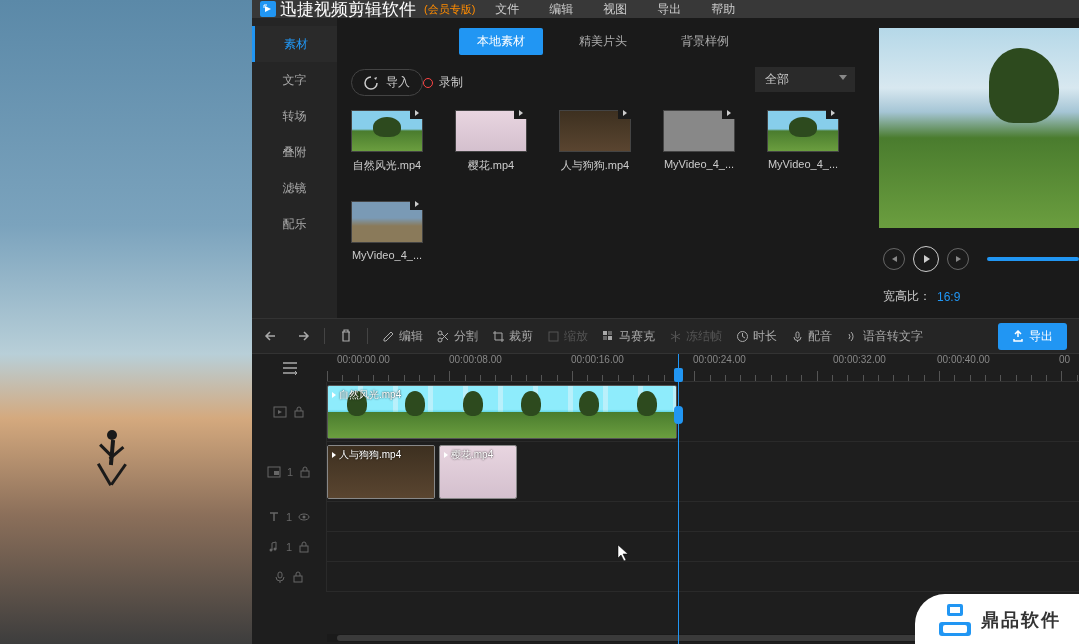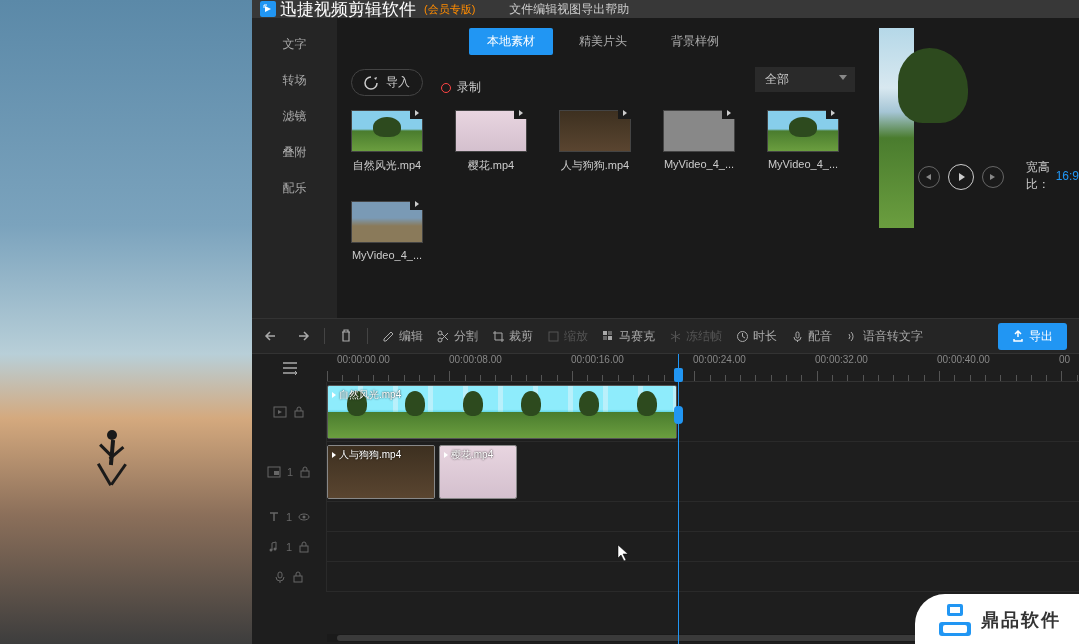--- a/index.html
+++ b/index.html
@@ -10,50 +10,50 @@
 .runner-body { width: 4px; height: 25px; background: #1a1a1a; position: absolute; left: 25px; top: 10px; transform: rotate(5deg); }
 .runner-arm1 { width: 3px; height: 18px; background: #1a1a1a; position: absolute; left: 20px; top: 12px; transform: rotate(-45deg); }
 .runner-arm2 { width: 3px; height: 18px; background: #1a1a1a; position: absolute; left: 30px; top: 14px; transform: rotate(50deg); }
 .runner-leg1 { width: 3px; height: 25px; background: #1a1a1a; position: absolute; left: 18px; top: 32px; transform: rotate(-30deg); }
 .runner-leg2 { width: 3px; height: 25px; background: #1a1a1a; position: absolute; left: 32px; top: 32px; transform: rotate(35deg); }
 .app { position: absolute; left: 252px; top: 0; right: 0; bottom: 0; background: #1e1e1e; display: flex; flex-direction: column; }
 .menubar { height: 18px; background: #383838; display: flex; align-items: center; padding: 0 8px; gap: 4px; }
 .app-icon { width: 16px; height: 16px; background: #2196f3; border-radius: 2px; display: flex; align-items: center; justify-content: center; font-size: 10px; color: white; }
 .app-title { font-size: 17px; color: #fff; margin-right: 4px; }
 .app-version { font-size: 11px; color: #ff8c00; }
-.menu-items { display: flex; margin-left: 30px; }
+.menu-items { display: flex; gap: 30px; margin-left: 16px; }
 .menu-item { font-size: 12px; color: #ccc; cursor: pointer; }
 .upper { display: flex; height: 300px; }
 .sidebar { width: 85px; background: #252525; padding-top: 8px; }
 .sidebar-item { height: 36px; display: flex; align-items: center; justify-content: center; font-size: 12px; color: #aaa; cursor: pointer; }
 .sidebar-item.active { color: #2196f3; border-left: 3px solid #2196f3; background: #2a2a2a; }
 .media-panel { flex: 1; background: #1a1a1a; padding: 10px 14px; }
-.sub-tabs { display: flex; justify-content: center; gap: 8px; margin-bottom: 14px; }
+.sub-tabs { display: flex; justify-content: center; gap: 18px; margin-bottom: 14px; }
 .sub-tab { padding: 5px 18px; font-size: 12px; color: #aaa; cursor: pointer; }
 .sub-tab.active { background: #2196f3; color: #fff; border-radius: 2px; }
-.media-toolbar { display: flex; align-items: flex-end; gap: 18px; position: relative; margin-bottom: 14px; }
+.media-toolbar { display: flex; align-items: center; position: relative; margin-bottom: 14px; }
 .import-btn { display: flex; align-items: center; gap: 8px; padding: 4px 12px; border: 1px solid #444; border-radius: 14px; cursor: pointer; font-size: 12px; }
 .record-btn { display: flex; align-items: center; gap: 6px; cursor: pointer; font-size: 12px; }
 .rec-circle { width: 10px; height: 10px; border: 1.5px solid #ff4444; border-radius: 50%; }
 .filter-dd { position: absolute; right: 0; top: -2px; background: #2a2a2a; padding: 4px 28px 4px 10px; font-size: 12px; cursor: pointer; position: relative; width: 100px; }
 .dd-arrow { position: absolute; right: 8px; top: 8px; border-left: 4px solid transparent; border-right: 4px solid transparent; border-top: 5px solid #888; }
 .media-grid { display: flex; flex-wrap: wrap; gap: 28px 32px; }
 .media-item { width: 72px; cursor: pointer; }
 .thumb { width: 72px; height: 42px; background: #333; position: relative; border: 1px solid #444; }
 .play-badge { position: absolute; right: -2px; top: -4px; width: 14px; height: 12px; background: #1a1a1a; display: flex; align-items: center; justify-content: center; }
 .play-tri { border-left: 4px solid #ccc; border-top: 3px solid transparent; border-bottom: 3px solid transparent; }
 .media-name { font-size: 11px; color: #ccc; margin-top: 6px; text-align: center; white-space: nowrap; overflow: hidden; text-overflow: ellipsis; }
 .th-nature { background: linear-gradient(180deg,#87ceeb 0%,#87ceeb 45%,#4a7c2e 50%,#6b9e3f 100%); position: relative; }
 .th-nature::after { content:''; position: absolute; left: 30%; top: 15%; width: 28px; height: 20px; background: #2d4a1e; border-radius: 50% 50% 40% 40%; }
 .th-sakura { background: linear-gradient(180deg,#e8d5e0,#d4c0ce); }
 .th-dog { background: linear-gradient(180deg,#3d3020,#5a4530); }
 .th-ice { background: linear-gradient(135deg,#4a6a8a,#6a8aaa); }
 .th-gray { background: #888; }
 .th-road { background: linear-gradient(180deg,#7a9ab5 40%,#8a7a5a 60%); }
-.preview { width: 210px; background: #1a1a1a; padding: 10px 0 10px 10px; display: flex; flex-direction: row; }
+.preview { width: 210px; background: #1a1a1a; padding: 10px 0 10px 10px; display: flex; flex-direction: column; }
 .preview-img { width: 100%; height: 200px; background: linear-gradient(180deg,#b5d8e8 0%,#d8e8f0 30%,#a5c5d5 42%,#4a7c2e 55%,#6b9e3f 100%); position: relative; }
 .preview-img::after { content:''; position: absolute; left: 55%; top: 10%; width: 70px; height: 75px; background: #2d4a1e; border-radius: 45% 55% 40% 35%; }
 .preview-ctrl { display: flex; align-items: center; gap: 8px; margin-top: 18px; padding-left: 4px; }
 .ctrl-btn { width: 22px; height: 22px; border: 1.5px solid #666; border-radius: 50%; display: flex; align-items: center; justify-content: center; cursor: pointer; }
 .ctrl-play { border-left: 6px solid #ccc; border-top: 4px solid transparent; border-bottom: 4px solid transparent; margin-left: 2px; }
 .ctrl-prev { border-right: 5px solid #888; border-top: 3px solid transparent; border-bottom: 3px solid transparent; }
 .ctrl-next { border-left: 5px solid #888; border-top: 3px solid transparent; border-bottom: 3px solid transparent; }
 .prog-bar { flex: 1; height: 4px; background: #2196f3; margin-left: 10px; border-radius: 2px; }
 .aspect-row { display: flex; align-items: center; gap: 6px; margin-top: 16px; font-size: 12px; padding-left: 4px; }
 .aspect-val { color: #2196f3; }
@@ -128,24 +128,25 @@
       <span class="menu-item">文件</span>
       <span class="menu-item">编辑</span>
       <span class="menu-item">视图</span>
       <span class="menu-item">导出</span>
       <span class="menu-item">帮助</span>
     </div>
   </div>
 
   <div class="upper">
     <div class="sidebar">
+      <div class="sidebar-item active">素材</div>
       <div class="sidebar-item">文字</div>
       <div class="sidebar-item">转场</div>
+      <div class="sidebar-item">叠附</div>
       <div class="sidebar-item">滤镜</div>
-      <div class="sidebar-item">叠附</div>
       <div class="sidebar-item">配乐</div>
     </div>
 
     <div class="media-panel">
       <div class="sub-tabs">
         <div class="sub-tab active">本地素材</div>
         <div class="sub-tab">精美片头</div>
         <div class="sub-tab">背景样例</div>
       </div>
       <div class="media-toolbar">
@@ -387,21 +388,21 @@
           </svg>
       </div>
     </div>
 
     <div class="tl-body">
       <div class="ruler">
         <span class="ruler-mark" style="left:10px">00:00:00.00</span>
         <span class="ruler-mark" style="left:122px">00:00:08.00</span>
         <span class="ruler-mark" style="left:244px">00:00:16.00</span>
         <span class="ruler-mark" style="left:366px">00:00:24.00</span>
-        <span class="ruler-mark" style="left:488px">00:00:32.00</span>
+        <span class="ruler-mark" style="left:506px">00:00:32.00</span>
         <span class="ruler-mark" style="left:610px">00:00:40.00</span>
         <span class="ruler-mark" style="left:732px">00</span>
       <div class="ruler-tick" style="left: 0px; height: 10px;"></div>
           <div class="ruler-tick" style="left: 15.3px;"></div>
           <div class="ruler-tick" style="left: 30.6px;"></div>
           <div class="ruler-tick" style="left: 45.9px;"></div>
           <div class="ruler-tick" style="left: 61.2px;"></div>
           <div class="ruler-tick" style="left: 76.5px;"></div>
           <div class="ruler-tick" style="left: 91.8px;"></div>
           <div class="ruler-tick" style="left: 107.1px;"></div>

